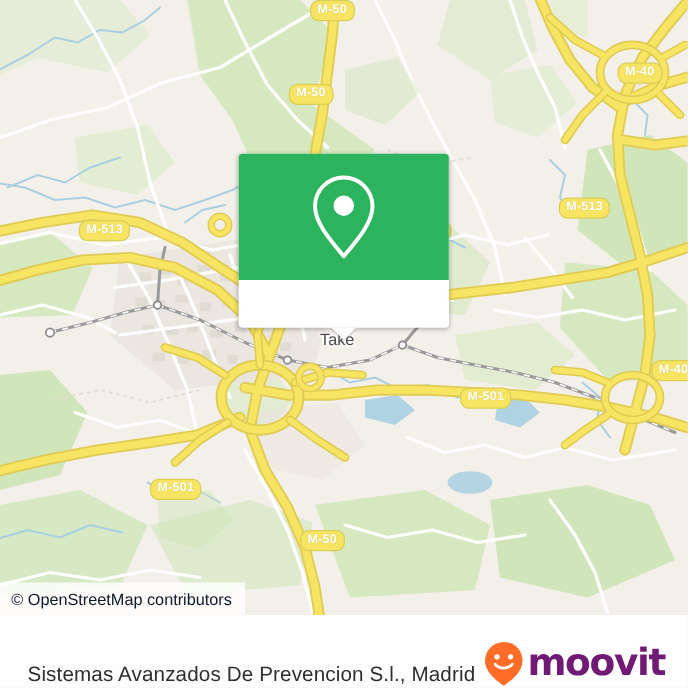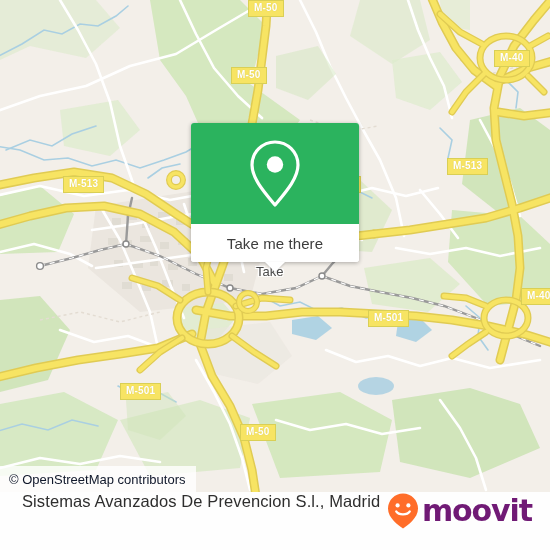--- a/index.html
+++ b/index.html
@@ -12,21 +12,21 @@
 
   
   #map{position:absolute;left:0;top:0;width:550px;height:492px;overflow:hidden;background:#f3efe9;}
   #map svg{display:block;}
 
   
   .shield{
     position:absolute;
     background:#f7e463;
     border:1.5px solid #d9cf55;
-    border-radius:0;
+    border-radius:7px;
     color:#ffffff;
     font-size:10px;
     font-weight:bold;
     letter-spacing:.2px;
     line-height:14px;
     height:15px;
     padding:0 5px;
     text-align:center;
     white-space:nowrap;
     text-shadow:0 0 1px rgba(150,140,40,.35);
@@ -84,21 +84,21 @@
     background:rgba(255,255,255,.80);
     display:flex;align-items:center;
     padding:0 10px 0 9px;
     color:#0f172a;font-size:13px;white-space:nowrap;
   }
 
   
   #bottom-bar{
     position:absolute;left:0;top:492px;width:550px;height:58px;
     background:rgba(255,255,255,.93);
-    display:flex;align-items:flex-start;justify-content:space-between;
+    display:flex;align-items:flex-end;justify-content:space-between;
     padding:0 18px 0 22px;box-sizing:border-box;
   }
   #bottom-title{color:#2e2e2e;font-size:16.5px;white-space:nowrap;letter-spacing:.1px;}
   #brand{display:flex;align-items:center;gap:2px;}
   #brand-word{
     color:#701a75;font-size:30px;font-weight:bold;letter-spacing:-1.1px;line-height:30px;
     font-family:"DejaVu Sans","Liberation Sans",sans-serif;
   }
 </style>
 </head>
@@ -349,21 +349,20 @@
     <div class="shield" style="left:240px;top:424px;">M-50</div>
 
     <div id="info-card">
       <div id="card-top">
         <svg width="58" height="72" viewBox="0 0 58 72">
           <path d="M29 4 C16.3 4 6 14.3 6 27 C6 41 20 56 29 67 C38 56 52 41 52 27 C52 14.3 41.7 4 29 4 Z" fill="none" stroke="#ffffff" stroke-width="3.2" stroke-linejoin="round"></path>
           <circle cx="29" cy="26.5" r="8.2" fill="#ffffff"></circle>
         </svg>
       </div>
       <div id="card-bottom">
-        <span id="card-label">Take me there</span>
         <div id="card-tail"></div>
       </div>
     </div>
 
     <div id="attribution">
       <span>© OpenStreetMap contributors</span>
     </div>
   </div>
 
   <div id="bottom-bar">

